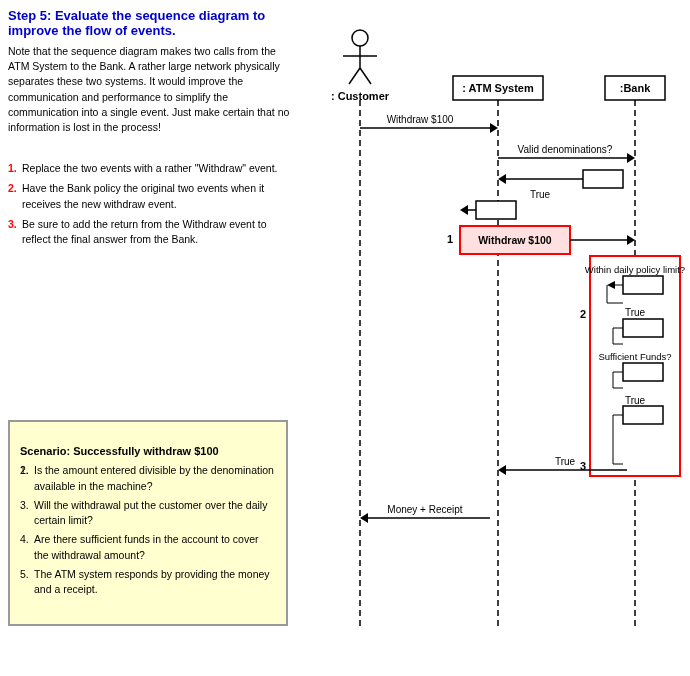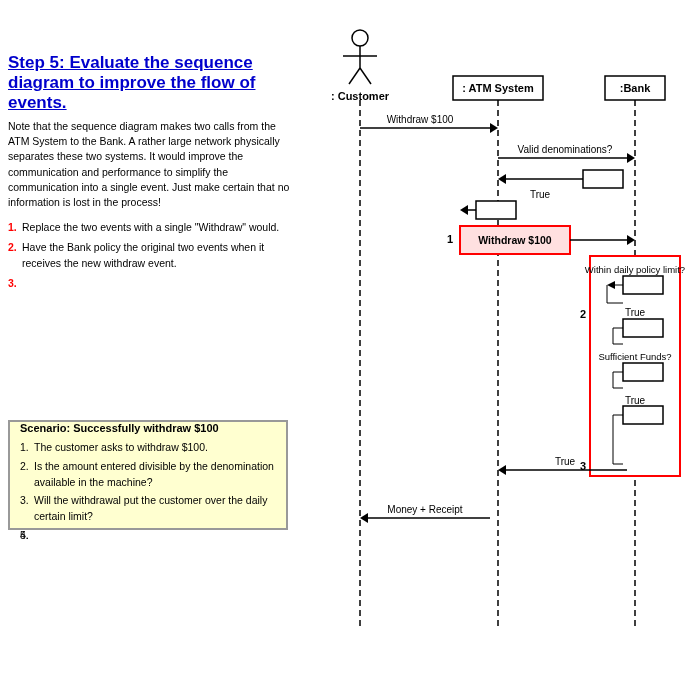--- a/index.html
+++ b/index.html
@@ -17,30 +17,28 @@
     #left-panel {
       position: absolute;
       left: 8px;
       top: 8px;
       width: 290px;
     }
 
     .step-title {
       color: #0000cc;
       font-weight: bold;
-      font-size: 17px;
+      font-size: 13px;
       margin-bottom: 6px;
-      text-decoration: underline;
-      margin-top: 45px;
     }
 
     .description {
       font-size: 10.5px;
       line-height: 1.45;
-      margin-bottom: 10px;
+      margin-bottom: 26px;
     }
 
     .numbered-list {
       list-style: none;
       margin-bottom: 10px;
     }
 
     .numbered-list li {
       font-size: 10.5px;
       line-height: 1.5;
@@ -60,21 +58,21 @@
     .num-3 { color: red; }
 
     
     #scenario-box {
       position: absolute;
       left: 8px;
       top: 420px;
       width: 280px;
       border: 2px solid #999;
       background: #ffffd0;
-      padding: 0 10px;
+      padding: 23px 10px;
     }
 
     .scenario-title {
       font-weight: bold;
       font-size: 11px;
       margin-bottom: 6px;
     }
 
     .scenario-list {
       list-style: none;
@@ -95,52 +93,54 @@
   </style>
 </head>
 <body>
 
 <div id="left-panel">
   <div class="step-title">Step 5: Evaluate the sequence diagram to improve the flow of events.</div>
   <div class="description">Note that the sequence diagram makes two calls from the ATM System to the Bank.  A rather large network physically separates these two systems.  It would improve the communication and performance to simplify the communication into a single event.  Just make certain that no information is lost in the process!</div>
   <ul class="numbered-list">
     <li>
       <span class="num num-1">1.</span>
-      <span>Replace the two events with a single "Withdraw" would.</span>
+      <span>Replace the two events with a rather "Withdraw" event.</span>
     </li>
     <li>
       <span class="num num-2">2.</span>
       <span>Have the Bank policy the original two events when it receives the new withdraw event.</span>
     </li>
     <li>
       <span class="num num-3">3.</span>
+      <span>Be sure to add the return from the Withdraw event to reflect the final answer from the Bank.</span>
     </li>
   </ul>
 </div>
 
 <div id="scenario-box">
   <div class="scenario-title">Scenario:  Successfully withdraw $100</div>
   <ul class="scenario-list">
     <li>
       <span class="snum">1.</span>
-      <span>The customer asks to withdraw $100.</span>
     </li>
     <li>
       <span class="snum">2.</span>
       <span>Is the amount entered divisible by the denomination available in the machine?</span>
     </li>
     <li>
       <span class="snum">3.</span>
       <span>Will the withdrawal put the customer over the daily certain limit?</span>
     </li>
     <li>
       <span class="snum">4.</span>
+      <span>Are there sufficient funds in the account to cover the withdrawal amount?</span>
     </li>
     <li>
       <span class="snum">5.</span>
+      <span>The ATM system responds by providing the money and a receipt.</span>
     </li>
   </ul>
 </div>
 
 <svg style="position:absolute; left:305px; top:8px; width:385px; height:660px;" viewBox="0 0 385 660">
 
   <circle cx="55" cy="30" r="8" fill="white" stroke="black" stroke-width="1.5"></circle>
 
   <line x1="55" y1="38" x2="55" y2="60" stroke="black" stroke-width="1.5"></line>
 

